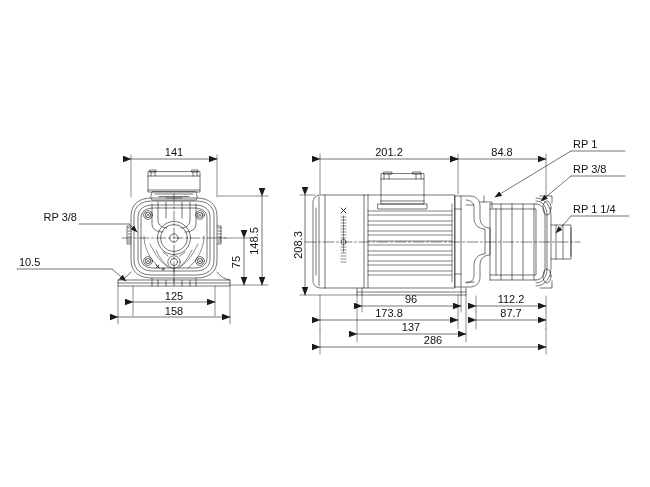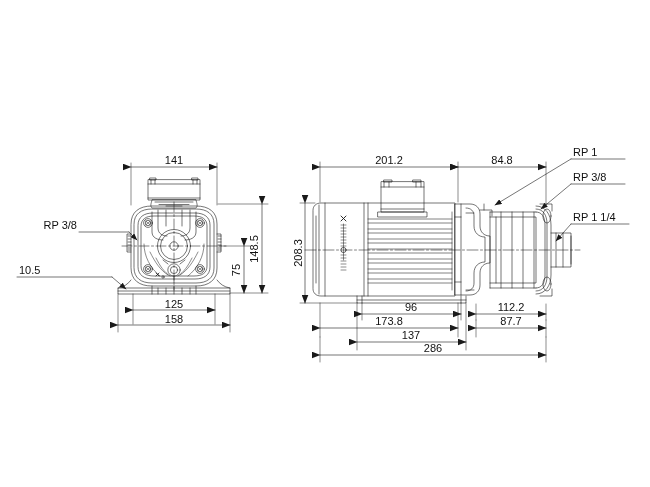--- a/index.html
+++ b/index.html
@@ -1,18 +1,18 @@
 <!DOCTYPE html>
 <html><head>
 <meta charset="utf-8">
 <style>
   html,body{margin:0;padding:0;background:#ffffff;}
   body{width:650px;height:487px;position:relative;overflow:hidden;
        font-family:"Liberation Sans","DejaVu Sans",sans-serif;color:#1a1a1a;}
-  #stage{position:absolute;left:0;top:12px;width:650px;height:471px;}
+  #stage{position:absolute;left:0;top:4px;width:650px;height:471px;}
   svg{display:block;}
   .dimtxt{font-family:"Liberation Sans","DejaVu Sans",sans-serif;font-size:11px;fill:#111;}
   .lbltxt{font-family:"Liberation Sans","DejaVu Sans",sans-serif;font-size:11px;fill:#111;}
 </style>
 </head>
 <body>
 
 <div id="stage">
 <svg width="650" height="487" viewBox="0 0 650 487">
   <rect x="0" y="0" width="650" height="487" fill="#ffffff"></rect>

